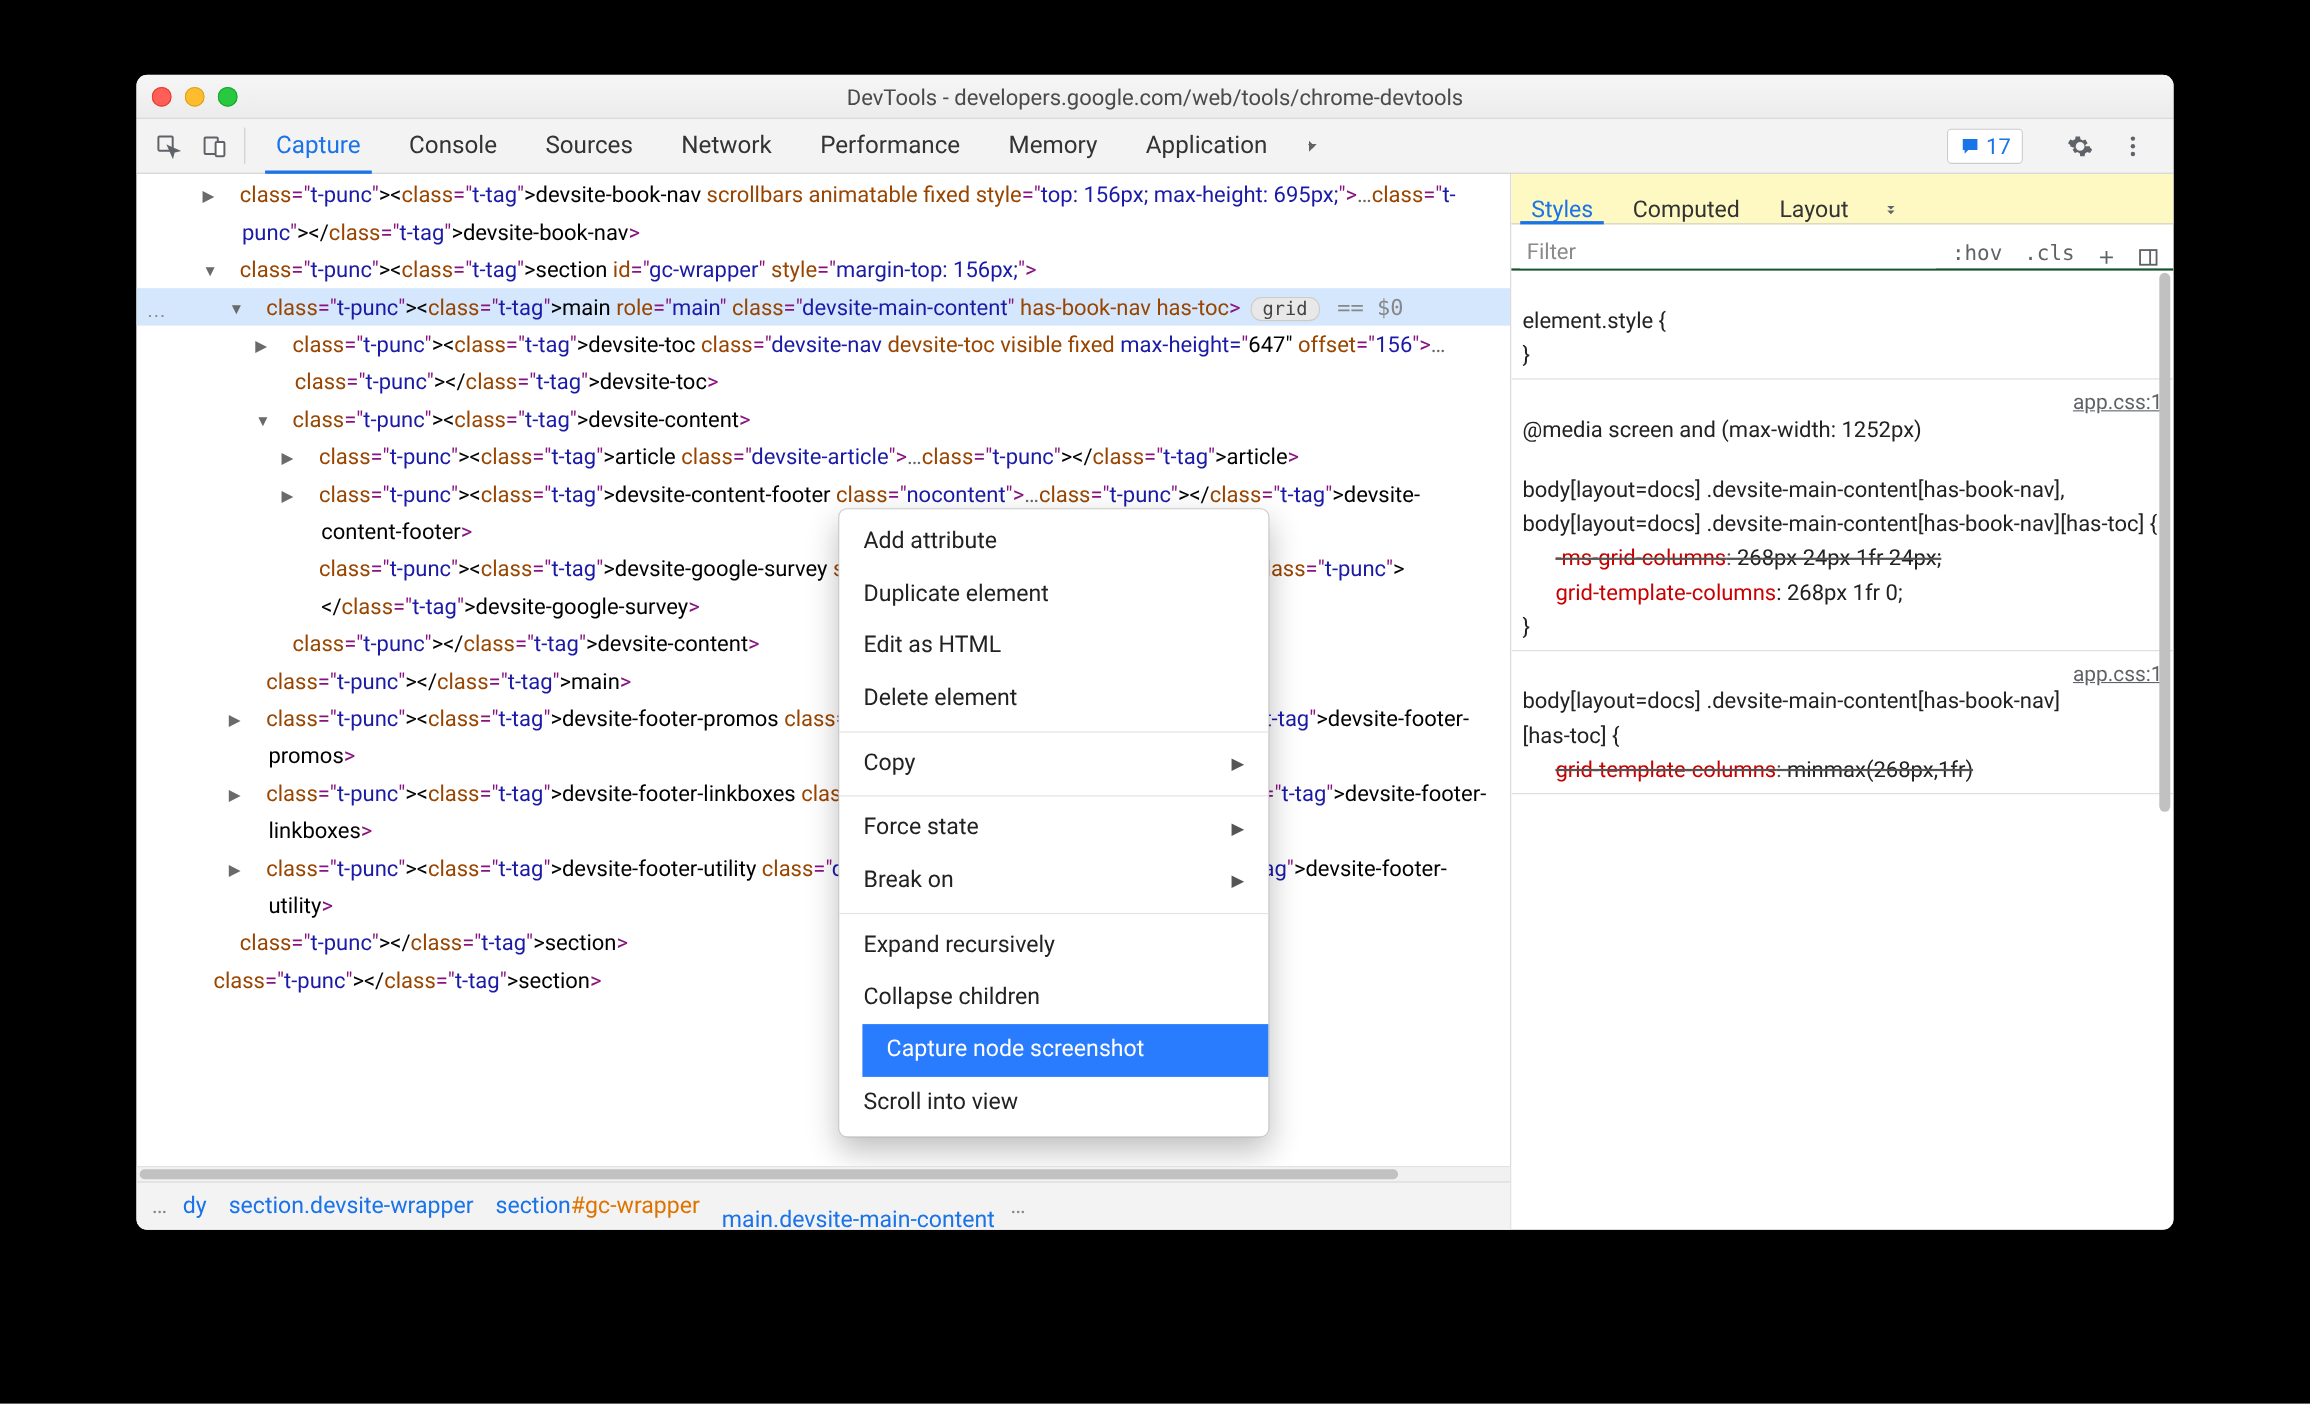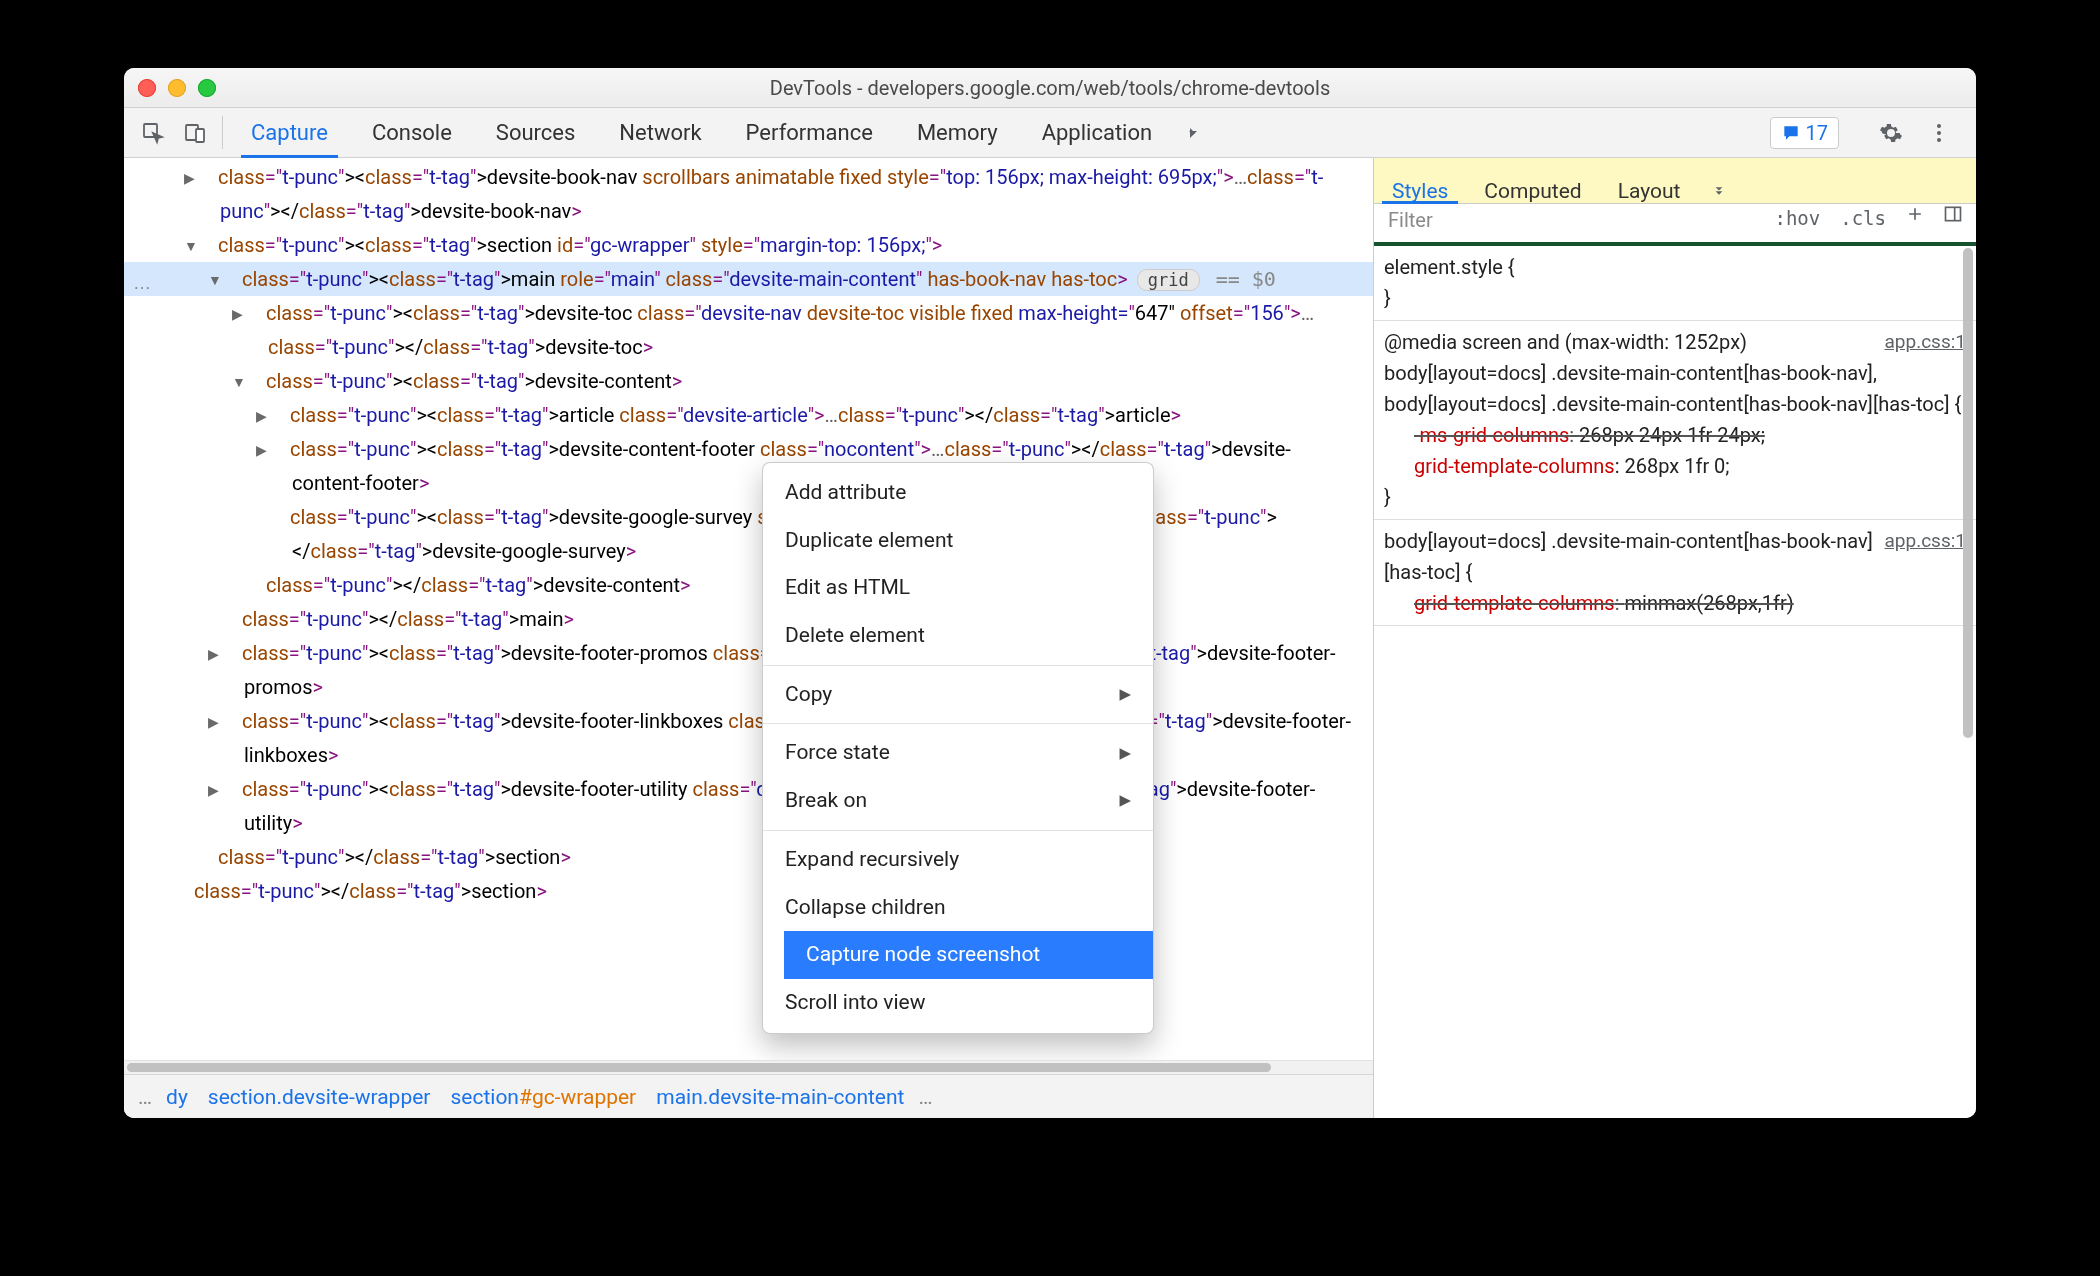--- a/index.html
+++ b/index.html
@@ -51,29 +51,29 @@
 .cm-item { padding: 6px 22px; display: flex; justify-content: space-between; align-items: center; cursor: default; color: #222; }
 .cm-item.highlight { background: #2a7cff; color: #fff; margin-left: 21px; }
 .cm-sep { height: 1px; background: #e2e2e2; margin: 5px 0; }
 .cm-arrow { font-size: 15px; color: #555; }
 .styles-panel { width: 602px; display: flex; flex-direction: column; background: #fff; }
 .styles-tabs { height: 46px; display: flex; align-items: flex-end; border-bottom: 1px solid #ccc; background: #fef9c3; }
 .stab { padding: 0 18px; display: flex; align-items: center; font-size: 21px; color: #333; cursor: pointer; position: relative; }
 .stab.active { color: #1a73e8; }
 .stab.active::after { content: ""; position: absolute; bottom: -1px; left: 8px; right: 8px; height: 3px; background: #1a73e8; }
 .stab-more { width: 42px; display: flex; align-items: center; justify-content: center; cursor: pointer; }
-.styles-toolbar { height: 42px; display: flex; align-items: flex-start; border-bottom: 4px solid #14532d; padding: 0 8px; gap: 8px; }
+.styles-toolbar { height: 42px; display: flex; align-items: flex-end; border-bottom: 2px solid #14532d; padding: 0 8px; gap: 8px; }
 .filter-input { flex: 1; border: none; font-size: 20px; color: #333; outline: none; padding: 4px 6px; min-width: 0; }
 .filter-input::placeholder { color: #8a8a8a; }
 .pseudo-btn { font-family: Menlo, monospace; font-size: 19px; color: #5f6368; padding: 3px 6px; cursor: pointer; border-radius: 3px; }
 .plus-btn, .panel-btn { width: 30px; display: flex; align-items: center; justify-content: center; cursor: pointer; color: #5f6368; }
 .styles-body { flex: 1; overflow: auto; font-family: Menlo, Monaco, monospace; font-size: 20px; line-height: 1.55; position: relative; }
 .style-block { padding: 6px 10px 6px 10px; border-bottom: 1px solid #ddd; color: #222; white-space: normal; word-break: break-word; }
 .src-link { float: right; color: #5f6368; text-decoration: underline; cursor: pointer; font-size: 19px; }
-.sel { color: #222; word-break: break-word; }
+.sel { color: #222; word-break: break-word; margin-top: 24px; }
 .prop { color: #c80000; }
 .pv { color: #222; }
 .strike { text-decoration: line-through; color: #555; }
 .indent { padding-left: 30px; display: block; }
 .styles-scrollbar { position: absolute; right: 3px; top: 2px; width: 10px; height: 520px; background: transparent; }
 .styles-scroll-thumb { background: #c1c1c1; border-radius: 5px; width: 10px; height: 490px; }
 </style>
 </head>
 <body>
 

